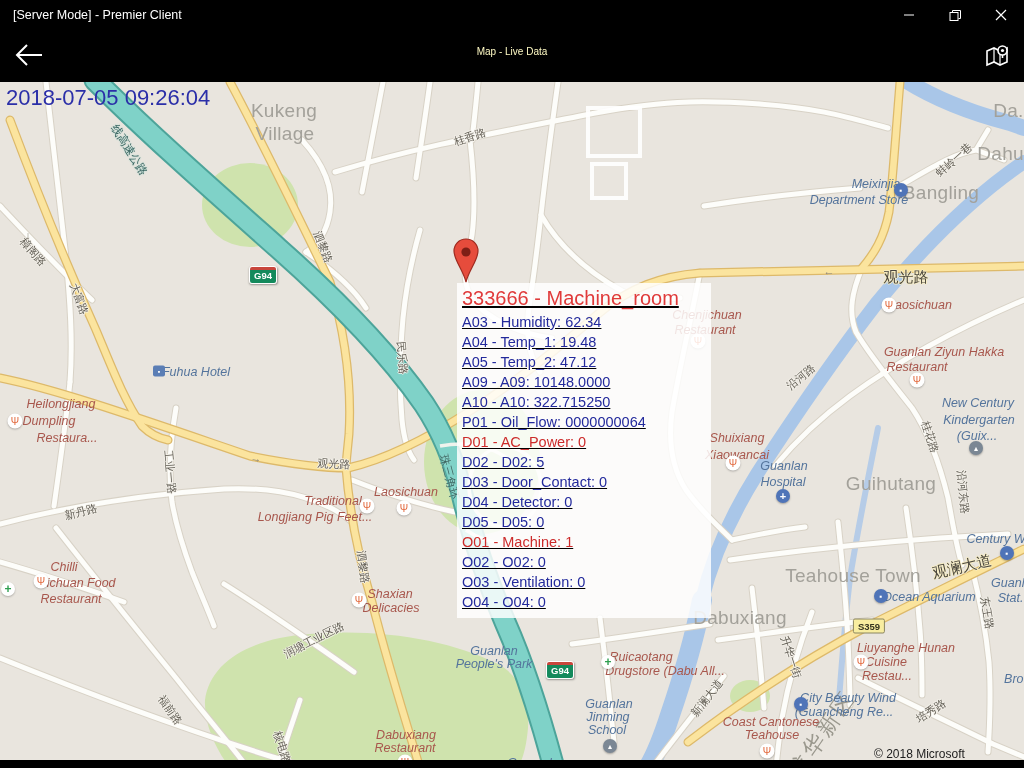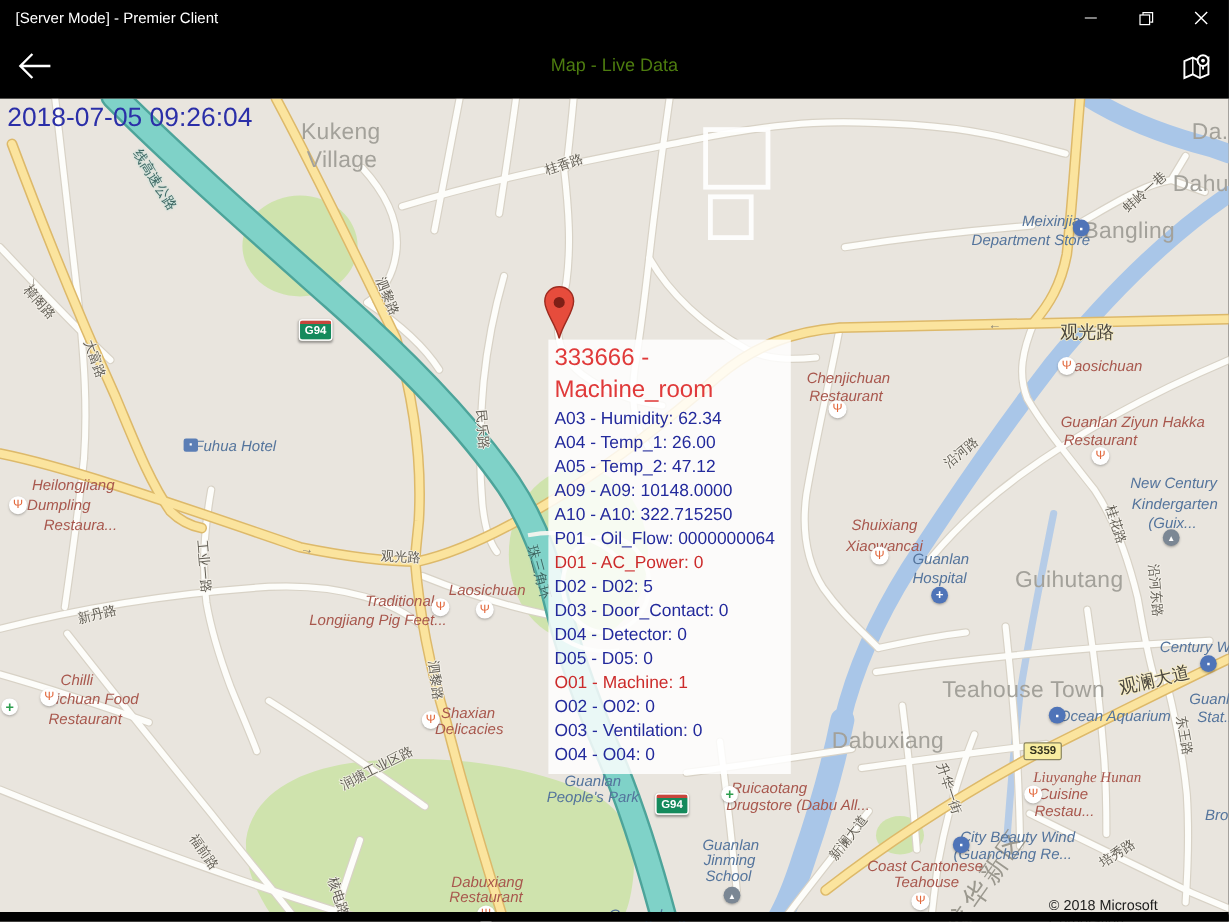--- a/index.html
+++ b/index.html
@@ -6,21 +6,21 @@
   html,body { width:1024px; height:768px; }
   body { background:#000; font-family:"Liberation Sans",sans-serif; overflow:hidden; position:relative; }
 
   
   .titlebar { position:absolute; top:0; left:0; width:1024px; height:30px; background:#000; z-index:50; }
   .titlebar-text { position:absolute; left:13px; top:8px; color:#fff; font-size:12.5px; }
   .win-controls { position:absolute; right:0; top:0; display:flex; }
   .win-btn { width:46px; height:30px; display:flex; align-items:center; justify-content:center; cursor:default; }
   .appbar { position:absolute; top:30px; left:0; width:1024px; height:52px; background:#000; z-index:50; }
   .back-btn { position:absolute; left:12px; top:10px; width:34px; height:30px; display:flex; align-items:center; justify-content:center; }
-  .appbar-title { position:absolute; left:0; right:0; top:16px; text-align:center; color:#4d7c0f; font-size:15px; }
+  .appbar-title { position:absolute; left:0; right:0; top:16px; text-align:center; color:#fef9c3; font-size:10px; }
   .map-btn { position:absolute; right:10px; top:10px; width:34px; height:32px; display:flex; align-items:center; justify-content:center; }
 
   
   .map { position:absolute; top:82px; left:0; width:1024px; height:680px; background:#e9e5de; overflow:hidden; }
   #map-svg { position:absolute; left:0; top:0; }
   .park { fill:#cfe3ad; }
   .river { fill:none; stroke:#a9c6e8; stroke-linecap:round; }
   .wcase { fill:none; stroke:#d8d2c6; stroke-width:7; stroke-linecap:round; stroke-linejoin:round; }
   .wfill { fill:none; stroke:#fdfdfa; stroke-width:5; stroke-linecap:round; stroke-linejoin:round; }
   .ramp  { fill:none; stroke:#f6f4ef; stroke-width:3.5; opacity:.95; }
@@ -48,21 +48,21 @@
   .plusw { width:14px; height:14px; border-radius:50%; background:#fff; color:#2e9e4f; font-size:12px; font-weight:bold; box-shadow:0 1px 2px rgba(0,0,0,.25); }
   .plusb { width:14px; height:14px; border-radius:50%; background:#4f74b8; color:#fff; font-size:11px; font-weight:bold; box-shadow:0 1px 2px rgba(0,0,0,.3); }
   .brief { width:14px; height:14px; border-radius:50%; background:#4f74b8; color:#fff; font-size:8px; box-shadow:0 1px 2px rgba(0,0,0,.3); }
   .cap { width:14px; height:14px; border-radius:50%; background:#7b8794; color:#fff; font-size:8px; box-shadow:0 1px 2px rgba(0,0,0,.3); }
   .bed { width:12px; height:11px; border-radius:2px; background:#5b7eb5; color:#fff; font-size:7px; }
   .badge-g { height:18px; padding:3px 4px 1px; border:1.5px solid #fff; border-radius:3px; color:#fff; font-size:9.5px; font-weight:bold; line-height:10px; background:linear-gradient(180deg,#c8463c 0,#c8463c 3px,#148a5c 3px); box-shadow:0 1px 2px rgba(0,0,0,.35); }
   .badge-s { height:15px; padding:1px 4px; background:#f8eda0; border:1px solid #8a8560; border-radius:2px; color:#33331f; font-size:9.5px; font-weight:bold; line-height:11px; }
 
   
   .pin { position:absolute; left:451px; top:238px; z-index:8; }
-  .popup { position:absolute; left:457px; top:283px; width:202px; background:rgba(255,255,255,.84); padding:2px 8px 6px 5px; z-index:7; }
+  .popup { position:absolute; left:457px; top:283px; width:254px; background:rgba(255,255,255,.84); padding:2px 8px 6px 5px; z-index:7;text-decoration:underline; }
   .popup-title { color:#e03a3a; font-size:20px; line-height:27px; }
   .popup-line { color:#232a9c; font-size:14.5px; line-height:20px; }
   .popup-line.red { color:#cc2b2b; }
 
   .timestamp { position:absolute; left:6px; top:85px; color:#2b2fa8; font-size:22px; z-index:9; }
   .copyright { position:absolute; left:874px; top:747px; color:#1c1c1c; font-size:12px; z-index:9; }
   .bottom-bar { position:absolute; left:0; top:760px; width:1024px; height:8px; background:#000; z-index:10; }
 </style>
 </head>
 <body>
@@ -294,21 +294,21 @@
     <span class="map-lbl pr" style="left: 333px; top: 501px; transform: translate(-50%, -50%) rotate(0deg);">Traditional</span>
     <span class="map-lbl pr" style="left: 315px; top: 517px; transform: translate(-50%, -50%) rotate(0deg);">Longjiang Pig Feet...</span>
     <span class="map-lbl pr" style="left: 406px; top: 492px; transform: translate(-50%, -50%) rotate(0deg);">Laosichuan</span>
     <span class="map-lbl pr" style="left: 920px; top: 305px; transform: translate(-50%, -50%) rotate(0deg);">Laosichuan</span>
     <span class="map-lbl pr" style="left: 918px; top: 352px; transform: translate(-50%, -50%) rotate(0deg); margin-left: 26px;">Guanlan Ziyun Hakka</span>
     <span class="map-lbl pr" style="left: 917px; top: 367px; transform: translate(-50%, -50%) rotate(0deg);">Restaurant</span>
     <span class="map-lbl pr" style="left: 737px; top: 438px; transform: translate(-50%, -50%) rotate(0deg); text-align: center;">Shuixiang</span>
     <span class="map-lbl pr" style="left: 737px; top: 455px; transform: translate(-50%, -50%) rotate(0deg);">Xiaowancai</span>
     <span class="map-lbl pr" style="left: 707px; top: 315px; transform: translate(-50%, -50%) rotate(0deg);">Chenjichuan</span>
     <span class="map-lbl pr" style="left: 705px; top: 330px; transform: translate(-50%, -50%) rotate(0deg);">Restaurant</span>
-    <span class="map-lbl pr" style="left: 906px; top: 648px; transform: translate(-50%, -50%) rotate(0deg); font-family: Liberation Serif, serif;">Liuyanghe Hunan</span>
+    <span class="map-lbl pr" style="left: 906px; top: 648px; transform: translate(-50%, -50%) rotate(0deg);">Liuyanghe Hunan</span>
     <span class="map-lbl pr" style="left: 886px; top: 662px; transform: translate(-50%, -50%) rotate(0deg);">Cuisine</span>
     <span class="map-lbl pr" style="left: 887px; top: 676px; transform: translate(-50%, -50%) rotate(0deg);">Restau...</span>
     <span class="map-lbl pr" style="left: 771px; top: 722px; transform: translate(-50%, -50%) rotate(0deg);">Coast Cantonese</span>
     <span class="map-lbl pr" style="left: 772px; top: 735px; transform: translate(-50%, -50%) rotate(0deg);">Teahouse</span>
     <span class="map-lbl pr" style="left: 406px; top: 735px; transform: translate(-50%, -50%) rotate(0deg);">Dabuxiang</span>
     <span class="map-lbl pr" style="left: 405px; top: 748px; transform: translate(-50%, -50%) rotate(0deg);">Restaurant</span>
     <span class="map-lbl pr" style="left: 390px; top: 594px; transform: translate(-50%, -50%) rotate(0deg);">Shaxian</span>
     <span class="map-lbl pr" style="left: 391px; top: 608px; transform: translate(-50%, -50%) rotate(0deg);">Delicacies</span>
     <span class="map-lbl pr" style="left: 641px; top: 657px; transform: translate(-50%, -50%) rotate(0deg);">Ruicaotang</span>
     <span class="map-lbl pr" style="left: 665px; top: 671px; transform: translate(-50%, -50%) rotate(0deg);">Drugstore (Dabu All...</span>
@@ -384,21 +384,21 @@
     <div class="poi bed" style="left: 159px; top: 371px; transform: translate(-50%, -50%);">▪</div>
     <div class="poi badge-g" style="left: 263px; top: 275px; transform: translate(-50%, -50%);">G94</div>
     <div class="poi badge-g" style="left: 560px; top: 670px; transform: translate(-50%, -50%);">G94</div>
     <div class="poi badge-s" style="left: 869px; top: 626px; transform: translate(-50%, -50%);">S359</div>
   </div>
 
 <div class="popup">
   <div class="popup-title">333666 - Machine_room</div>
   <div id="popup-lines">
       <div class="popup-line">A03 - Humidity: 62.34</div>
-      <div class="popup-line">A04 - Temp_1: 26.00</div>
+      <div class="popup-line">A04 - Temp_1: 19.48</div>
       <div class="popup-line">A05 - Temp_2: 47.12</div>
       <div class="popup-line">A09 - A09: 10148.0000</div>
       <div class="popup-line">A10 - A10: 322.715250</div>
       <div class="popup-line">P01 - Oil_Flow: 0000000064</div>
       <div class="popup-line red">D01 - AC_Power: 0</div>
       <div class="popup-line">D02 - D02: 5</div>
       <div class="popup-line">D03 - Door_Contact: 0</div>
       <div class="popup-line">D04 - Detector: 0</div>
       <div class="popup-line">D05 - D05: 0</div>
       <div class="popup-line red">O01 - Machine: 1</div>

